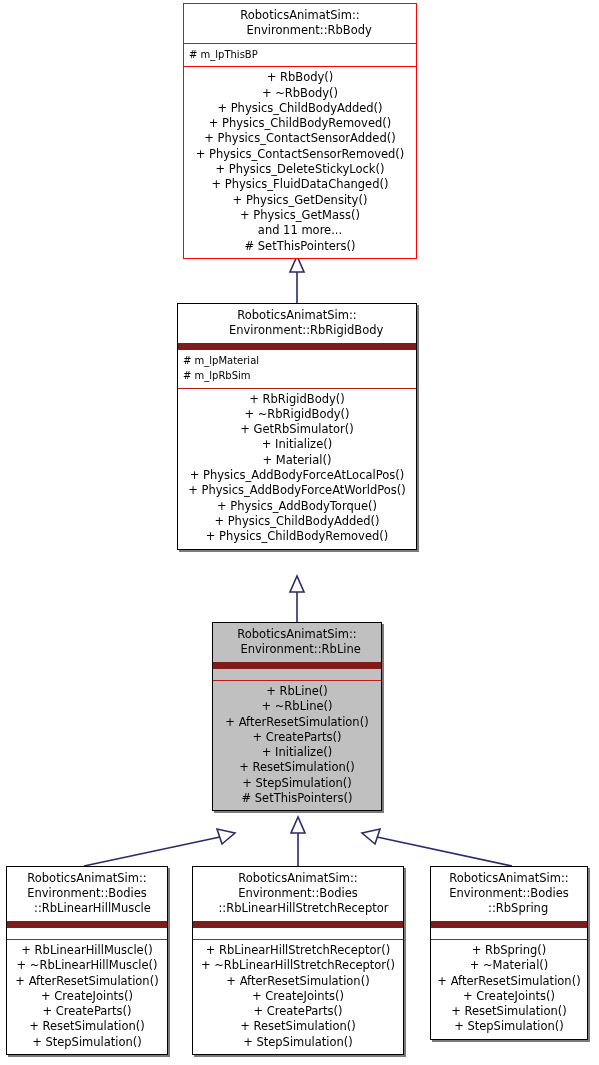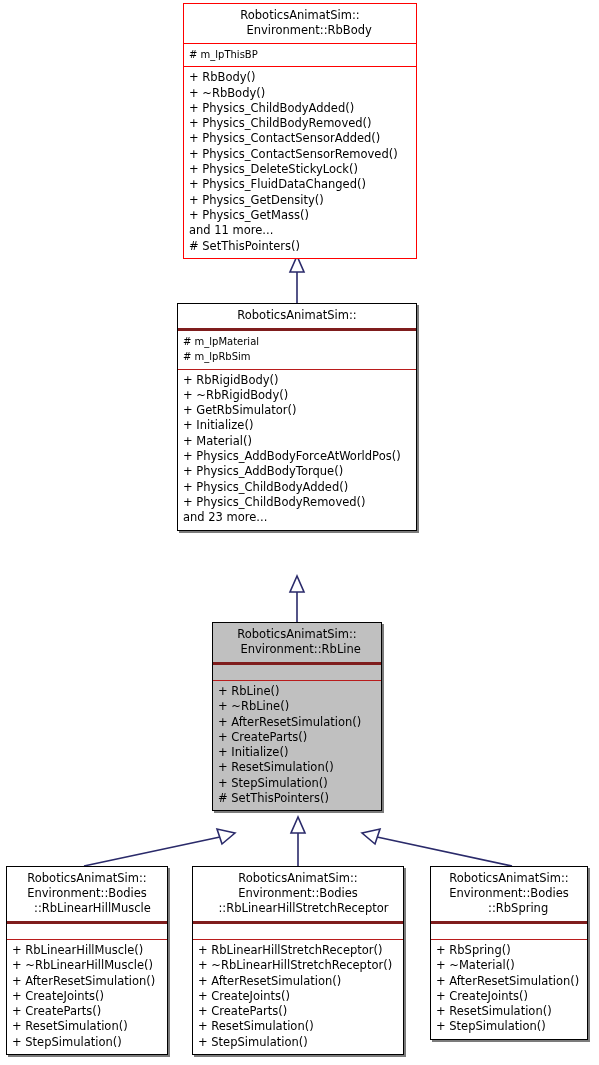--- a/index.html
+++ b/index.html
@@ -44,41 +44,41 @@
   }
   .sec {
     box-sizing: border-box;
     padding: 3px 5px 4px 5px;
   }
   .sec.title {
     text-align: center;
     padding: 4px 4px 5px 4px;
   }
   .sec.attrs {
-    border-top: 3px solid #7f1d1d;
+    border-top: 7px solid #7f1d1d;
   }
   .sec.methods {
     border-top: 1px solid #b91c1c;
   }
   .umlbox.red .sec.attrs,
   .umlbox.red .sec.methods {
     border-top: 1px solid #ff0000;
   }
   .tline {
     font-size: 11.5px;
     line-height: 15px;
     color: #000000;
     white-space: pre;
   }
   .mline {
     font-size: 11.5px;
     line-height: 15.3px;
     color: #000000;
     white-space: pre;
-    text-align: left;
+    text-align: center;
   }
   .aline {
     font-size: 10px;
     line-height: 15.3px;
     color: #000000;
     white-space: pre;
     text-align: left;
   }
   .sec.attrs.empty {
     height: 18px;
@@ -137,36 +137,37 @@
       <div class="mline">+ Physics_GetDensity()</div>
       <div class="mline">+ Physics_GetMass()</div>
       <div class="mline">and 11 more...</div>
       <div class="mline"># SetThisPointers()</div>
     </div>
   </div>
 
   <div class="umlbox" style="left:177px; top:303px; width:240px;">
     <div class="sec title">
       <div class="tline">RoboticsAnimatSim::</div>
+      <div class="tline">     Environment::RbRigidBody</div>
     </div>
     <div class="sec attrs">
       <div class="aline"># m_lpMaterial</div>
       <div class="aline"># m_lpRbSim</div>
     </div>
     <div class="sec methods">
       <div class="mline">+ RbRigidBody()</div>
       <div class="mline">+ ~RbRigidBody()</div>
       <div class="mline">+ GetRbSimulator()</div>
       <div class="mline">+ Initialize()</div>
       <div class="mline">+ Material()</div>
+      <div class="mline">+ Physics_AddBodyForceAtLocalPos()</div>
       <div class="mline">+ Physics_AddBodyForceAtWorldPos()</div>
       <div class="mline">+ Physics_AddBodyTorque()</div>
       <div class="mline">+ Physics_ChildBodyAdded()</div>
       <div class="mline">+ Physics_ChildBodyRemoved()</div>
-      <div class="mline">and 23 more...</div>
     </div>
   </div>
 
   <div class="umlbox highlight" style="left:212px; top:622px; width:170px;">
     <div class="sec title">
       <div class="tline">RoboticsAnimatSim::</div>
       <div class="tline">  Environment::RbLine</div>
     </div>
     <div class="sec attrs empty"></div>
     <div class="sec methods">

